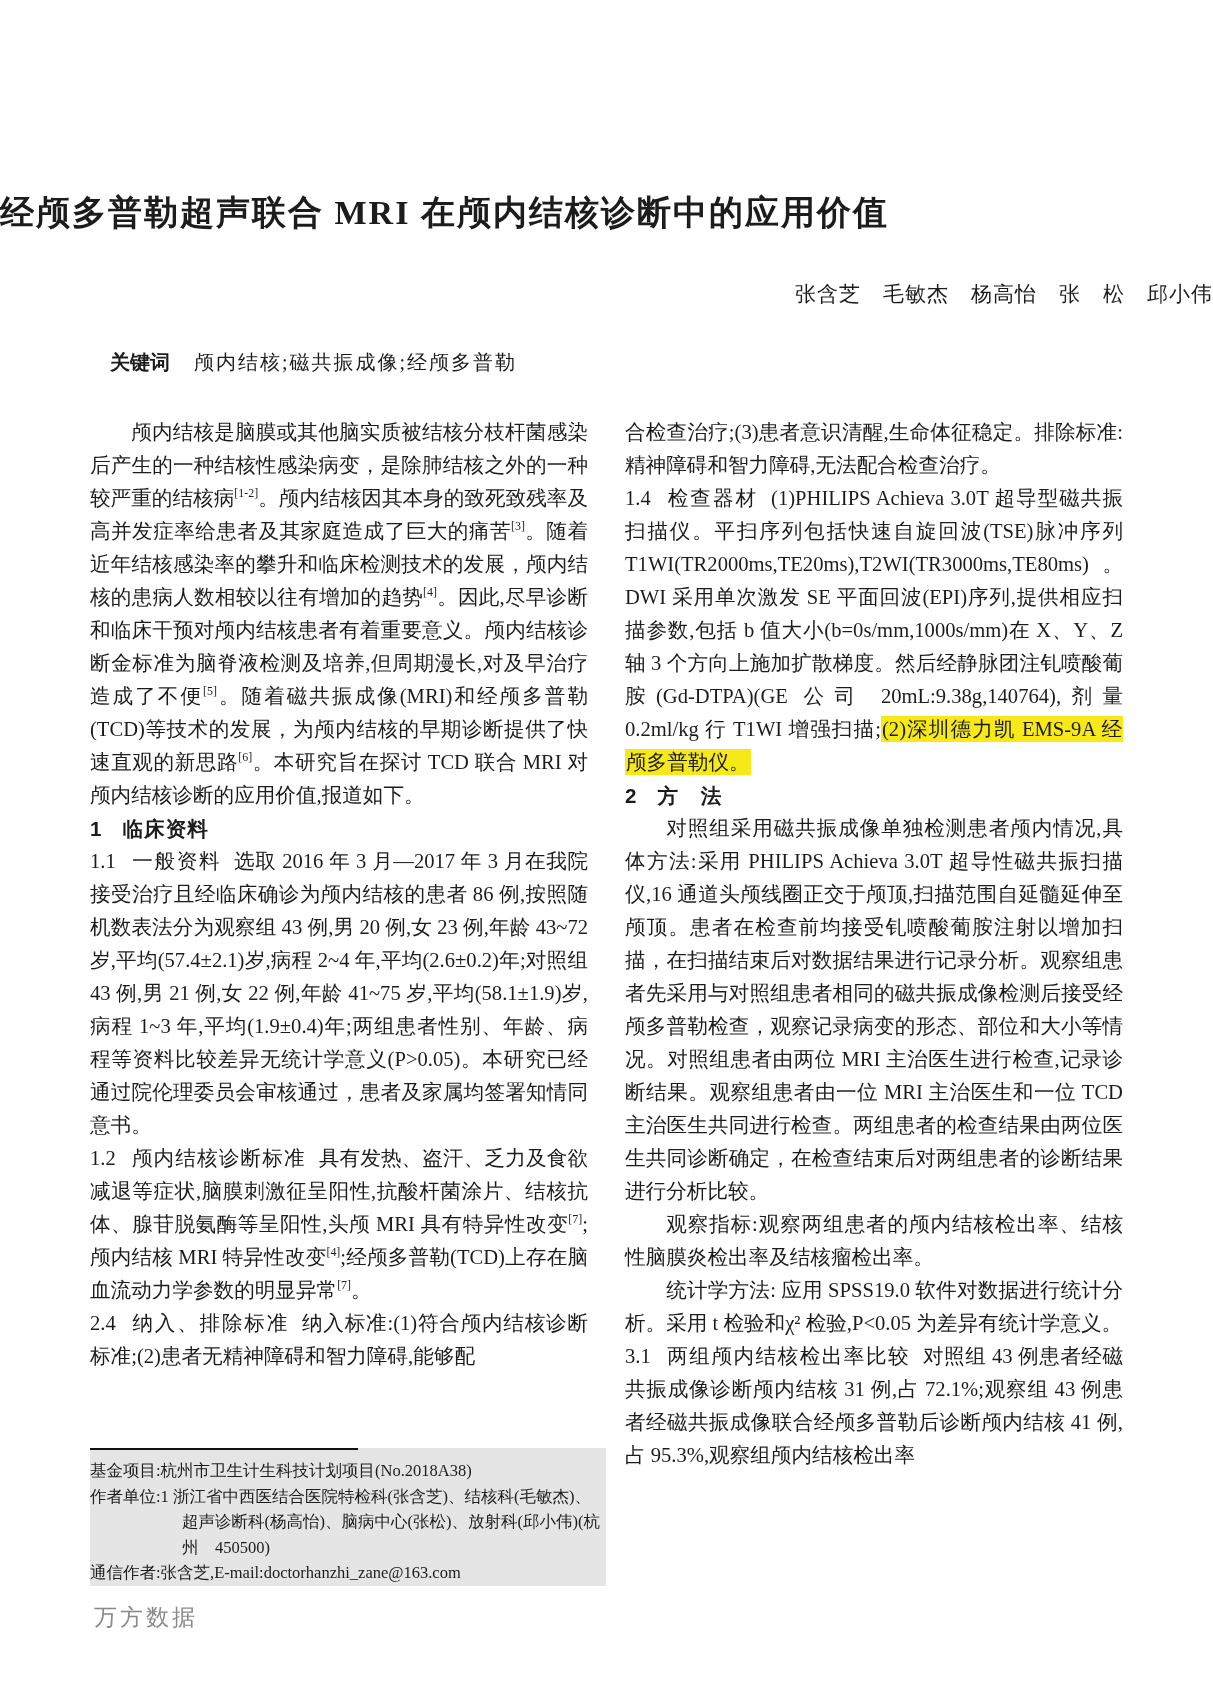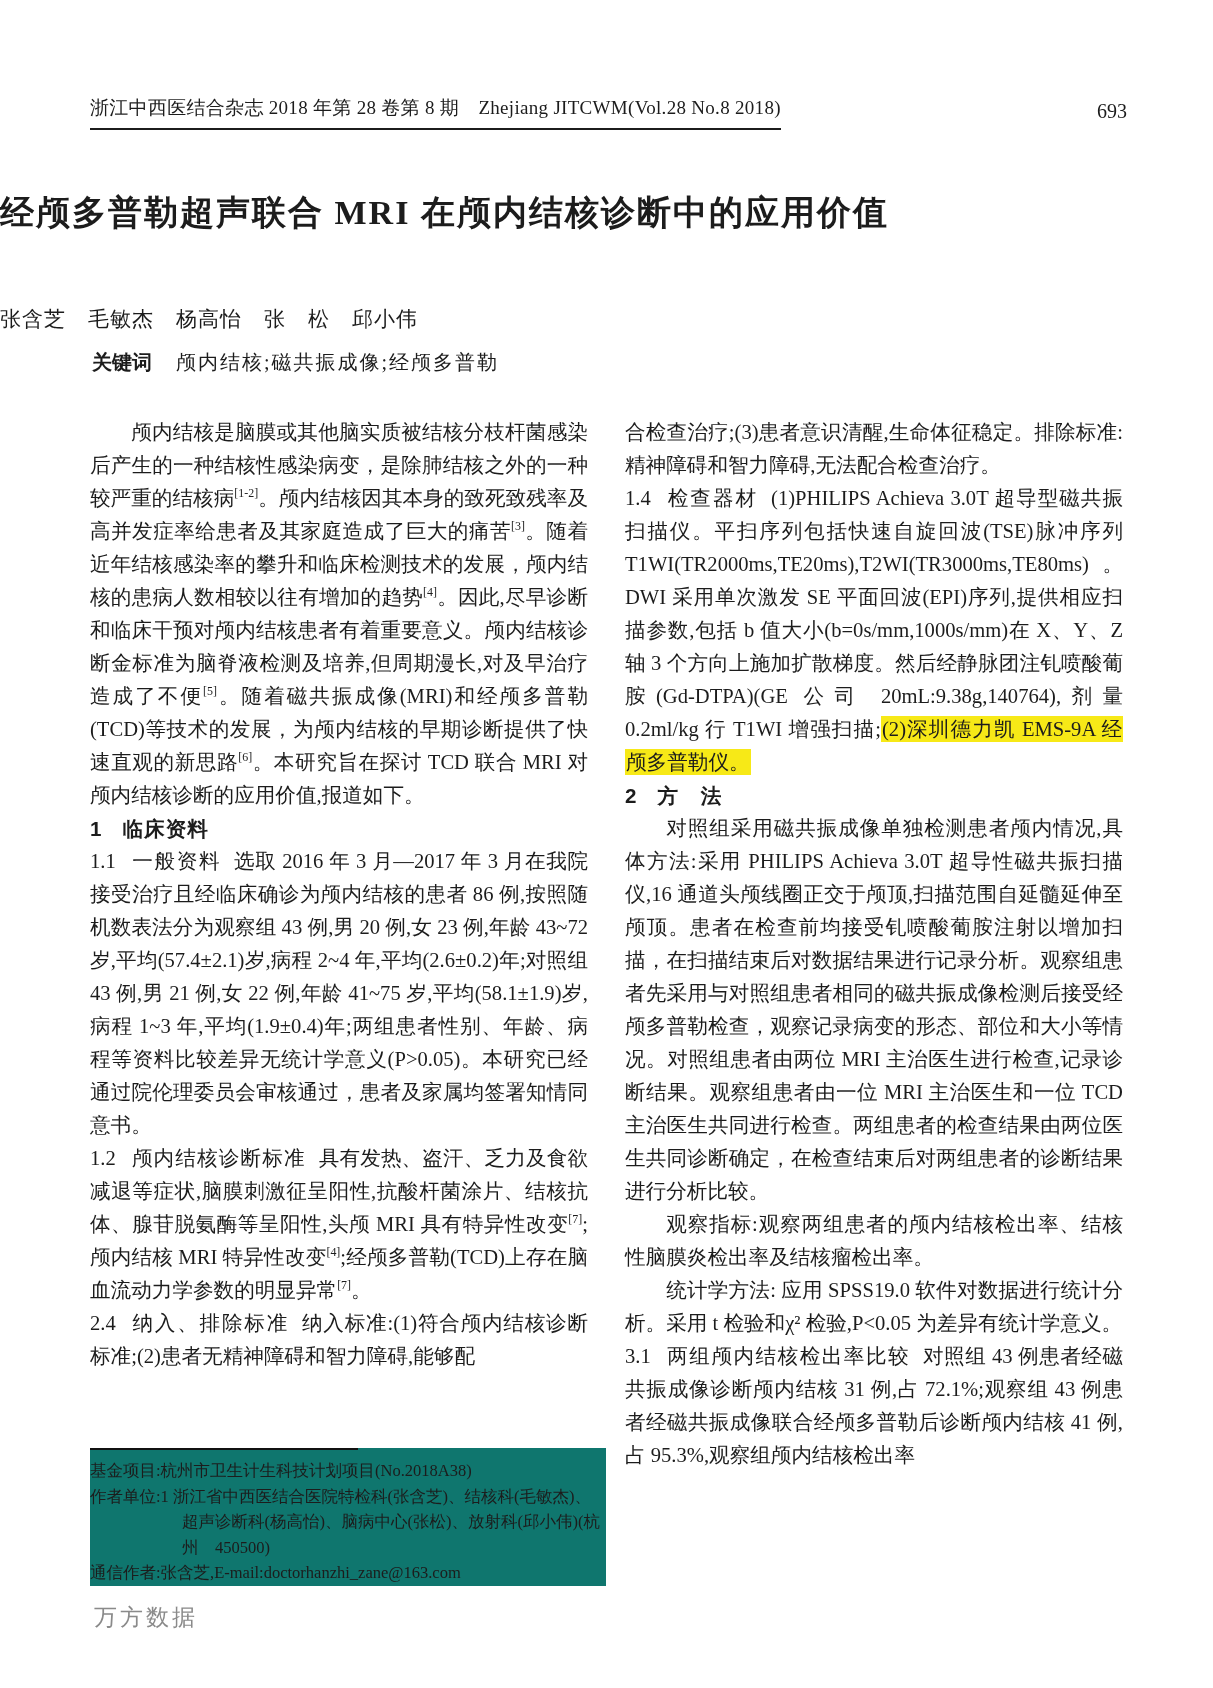--- a/index.html
+++ b/index.html
@@ -24,27 +24,27 @@
     letter-spacing:0.3px;
     flex:0 0 auto;
   }
   .page-number{font-size:20px;padding-bottom:7px;}
   
   .title{
     position:absolute;top:190px;left:0;width:100%;
     font-size:34px;font-weight:bold;letter-spacing:2px;
   }
   .authors{
-    position:absolute;top:305px;left:0;width:100%;
-    text-align:left;font-size:21px;letter-spacing:1px;
+    position:absolute;top:280px;left:0;width:100%;
+    text-align:right;font-size:21px;letter-spacing:1px;
   }
   .keywords{position:absolute;top:349px;left:92px;font-size:20px;}
   .kw-label{
     font-family:"Liberation Sans","DejaVu Sans",sans-serif;
-    font-weight:bold;margin-right:24px;
+    font-weight:bold;margin-right:24px;margin-left:18px;
   }
   .kw-text{letter-spacing:2px;}
   
   .columns{
     position:absolute;top:416px;left:90px;width:1033px;
     display:flex;gap:37px;
   }
   .col{
     width:498px;
     font-size:20.6px;line-height:33px;
@@ -62,40 +62,36 @@
   .subhead{margin-right:13px;letter-spacing:1px;}
   sup{font-size:0.58em;line-height:0;vertical-align:super;}
   .hl{
     background:var(--hl,#f7e917);
     padding:2px 1px;
     -webkit-box-decoration-break:clone;box-decoration-break:clone;
   }
   
   .footnote{
     position:absolute;left:90px;top:1448px;width:516px;
-    font-size:16.5px;line-height:25.5px;background:#0f766e;
+    font-size:16.5px;line-height:25.5px;background:#e5e5e5;
   }
   .fn-rule{width:268px;border-top:2px solid #111;margin:0 0 8px 0;}
   .footnote p{margin:0;}
   .fn-unit{padding-left:92px;text-indent:-92px;}
   
   .watermark{
     position:absolute;left:94px;top:1602px;
     font-size:23px;color:var(--wm,#8a8a8a);letter-spacing:3px;
   }
 </style>
 </head>
 <body>
 
 <div class="page">
 
-  <div class="header">
-    <span class="journal-line">浙江中西医结合杂志 2018 年第 28 卷第 8 期　Zhejiang JITCWM(Vol.28 No.8 2018)</span>
-    <span class="page-number">693</span>
-  </div>
 
   <div class="title">经颅多普勒超声联合 MRI 在颅内结核诊断中的应用价值</div>
 
   <div class="authors">张含芝　毛敏杰　杨高怡　张　松　邱小伟</div>
 
   <div class="keywords">
     <span class="kw-label">关键词</span><span class="kw-text">颅内结核;磁共振成像;经颅多普勒</span>
   </div>
 
   <div class="columns">

